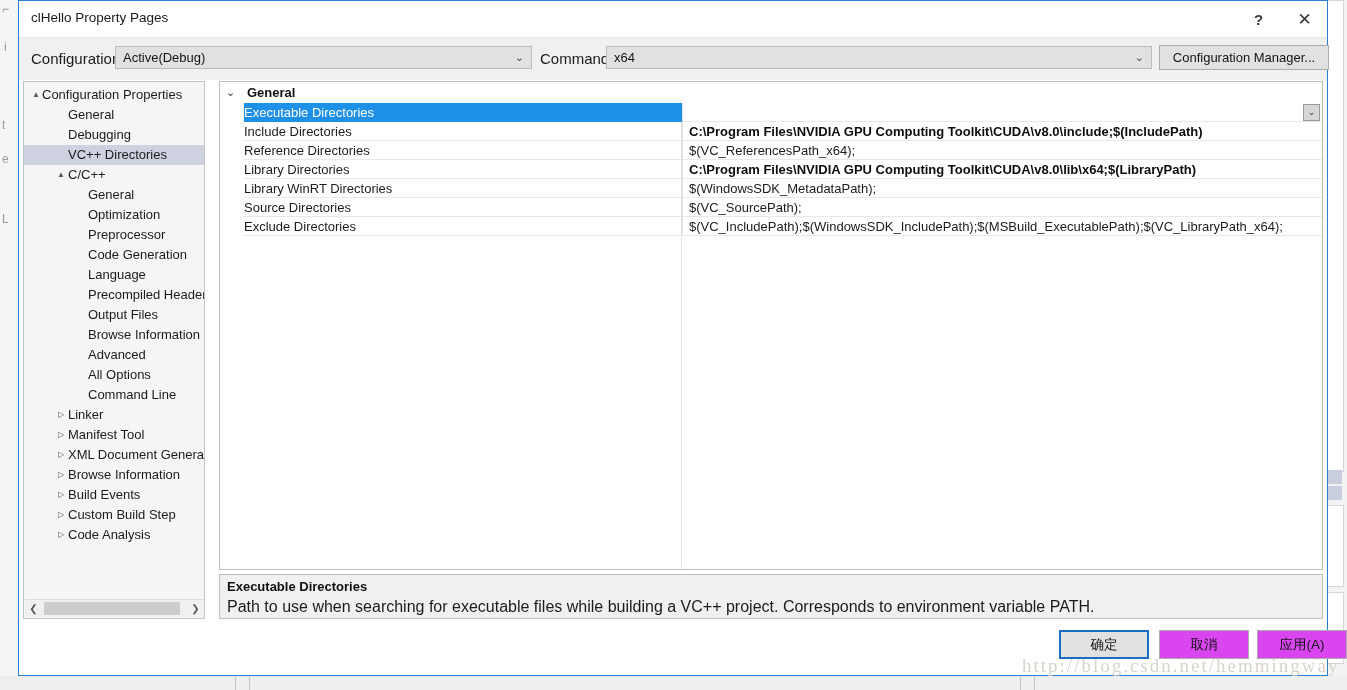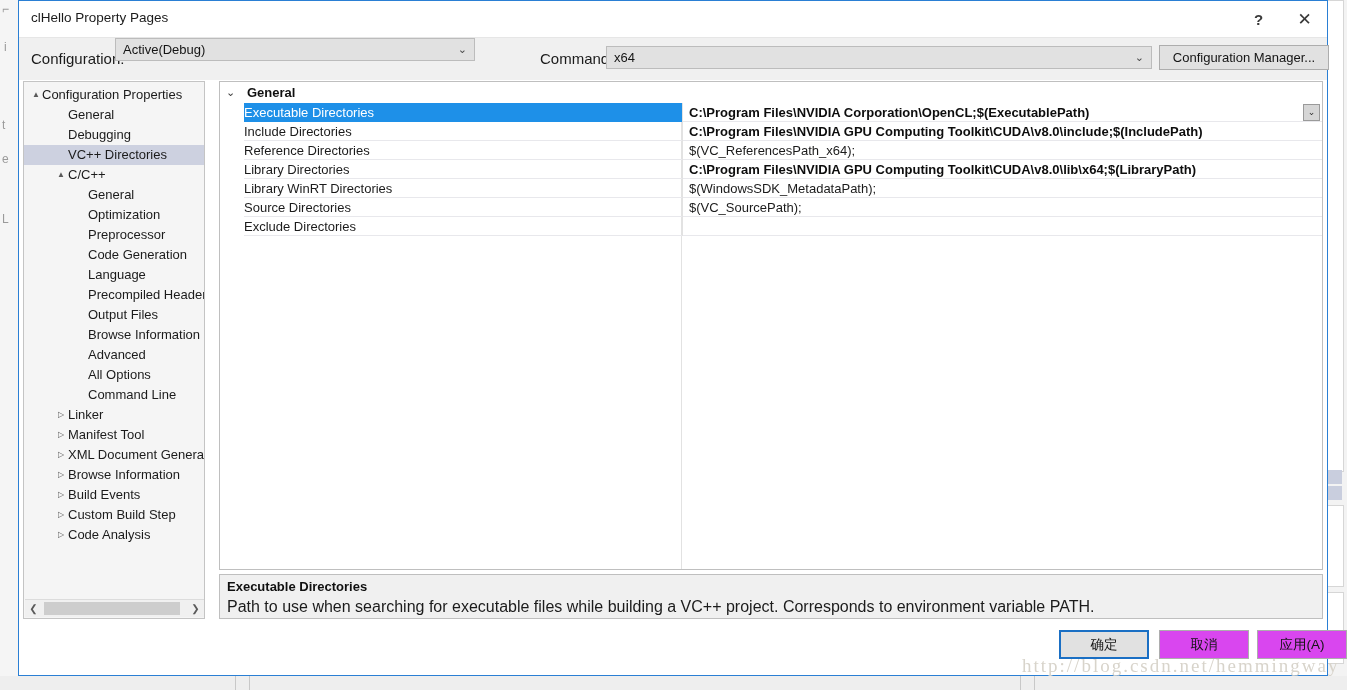--- a/index.html
+++ b/index.html
@@ -36,21 +36,21 @@
   
   .configbar{position:absolute;left:0;top:36px;right:0;height:42px;background:#f0f0f0;
     border-top:1px solid #e6e6e6;}
   .lbl{position:absolute;font-size:15px;color:#1b1b1b;white-space:nowrap;}
   .lbl-config{left:12px;top:12px;}
   .lbl-platform{left:521px;top:12px;}
   .combo{position:absolute;height:23px;background:#e1e1e1;border:1px solid #bcbcbc;
     box-sizing:border-box;cursor:default;}
   .combo .val{position:absolute;left:7px;top:3px;font-size:13px;color:#141414;white-space:nowrap;}
   .combo .chev{position:absolute;right:7px;top:4px;font-size:11px;color:#4a4a4a;}
-  .combo-config{left:96px;top:0;width:360px;padding-left:46px;}
+  .combo-config{left:96px;top:8px;width:417px;padding-left:46px;}
   .combo-platform{left:587px;top:8px;width:546px;}
   .btn-cfgmgr{position:absolute;left:1140px;top:7px;width:170px;height:25px;
     background:#e1e1e1;border:1px solid #adadad;box-sizing:border-box;cursor:default;
     font-size:13px;color:#141414;display:flex;align-items:center;justify-content:center;}
 
   
   .treepanel{position:absolute;left:4px;top:80px;width:182px;height:538px;
     background:#f5f5f5;border:1px solid #c4c4c4;box-sizing:border-box;overflow:hidden;}
   .treelist{position:absolute;left:0;top:0;right:0;top:3px;}
   .tnode{position:relative;height:20px;line-height:20px;font-size:13px;color:#1b1b1b;
@@ -245,21 +245,20 @@
       <span class="chev">⌄</span>
       <span class="catname">General</span>
     </div>
     <div class="grid-vrule"></div>
     <div id="grid-rows">
         <div class="prow sel">
           <div class="hline"></div>
           <div class="namecell"></div>
           <div class="vsep"></div>
           <span class="pname">Executable Directories</span>
-          <span class="pval bold">C:\Program Files\NVIDIA Corporation\OpenCL;$(ExecutablePath)</span>
           <div class="ddbtn">⌄</div>
         </div>
         <div class="prow">
           <div class="hline"></div>
           <div class="vsep"></div>
           <span class="pname">Include Directories</span>
           <span class="pval bold">C:\Program Files\NVIDIA GPU Computing Toolkit\CUDA\v8.0\include;$(IncludePath)</span>
         </div>
         <div class="prow">
           <div class="hline"></div>
@@ -282,20 +281,21 @@
         <div class="prow">
           <div class="hline"></div>
           <div class="vsep"></div>
           <span class="pname">Source Directories</span>
           <span class="pval">$(VC_SourcePath);</span>
         </div>
         <div class="prow">
           <div class="hline"></div>
           <div class="vsep"></div>
           <span class="pname">Exclude Directories</span>
+          <span class="pval">$(VC_IncludePath);$(WindowsSDK_IncludePath);$(MSBuild_ExecutablePath);$(VC_LibraryPath_x64);</span>
         </div>
       </div>
   </div>
 
   <div class="descpanel">
     <div class="desc-title">Executable Directories</div>
     <div class="desc-body">Path to use when searching for executable files while building a VC++ project.  Corresponds to environment variable PATH.</div>
   </div>
 
   <div class="btn primary btn-ok">确定</div>

